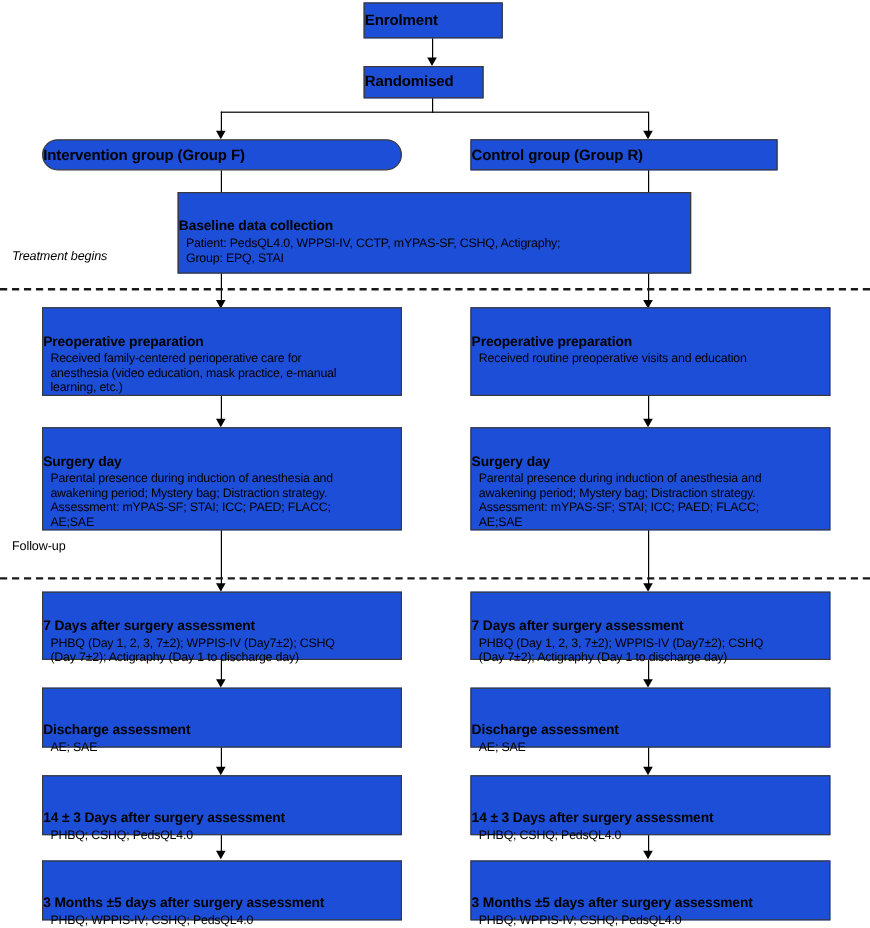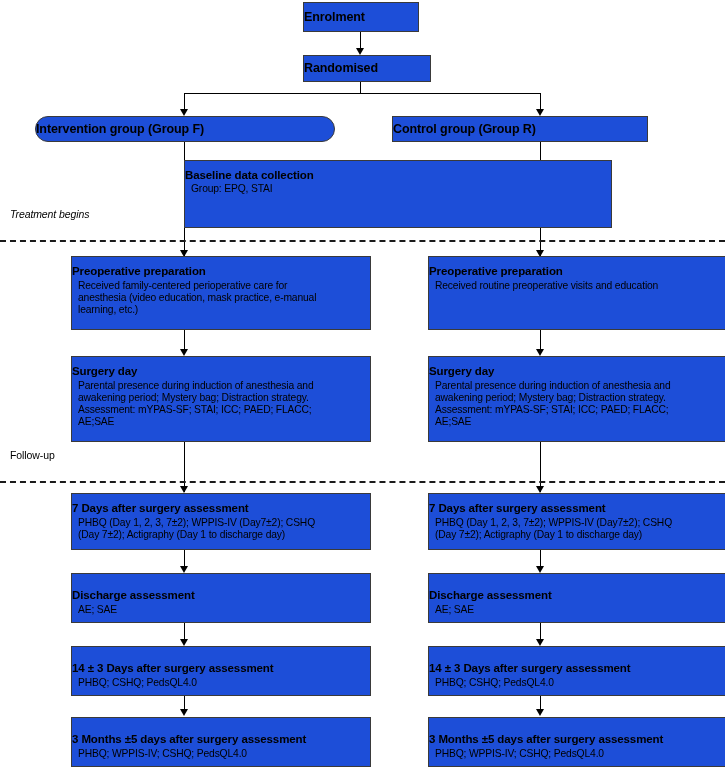--- a/index.html
+++ b/index.html
@@ -26,22 +26,21 @@
     background: #1d4ed8;
     border: 1.5px solid #3a3a3a;
     display: flex;
     flex-direction: column;
     align-items: flex-start;
     text-align: center;
     color: #000000;
     line-height: 1.18;
   }
   .box.pad-top {
-    padding-top: 8px;
-    margin-left: 36px;
+    padding-top: 22px;
   }
   .box .ttl {
     font-weight: bold;
     font-size: 11.5px;
     letter-spacing: -0.1px;
     white-space: nowrap;
   }
   .box .ttl.big {
     font-size: 12.5px;
   }
@@ -99,21 +98,21 @@
 
 <div id="canvas">
 
   <div class="box center-only" style="left:303px; top:2px; width:116px; height:30px;">
     <div class="ttl big">Enrolment</div>
   </div>
 
   <div class="vline" style="left:360px; top:32px; height:18px;"></div>
   <div class="arrow-down" style="left:356px; top:48px;"></div>
 
-  <div class="box center-only" style="left:303px; top:55px; height:27px; width:128px;">
+  <div class="box center-only" style="left:303px; top:55px; height:27px; width:100px;">
     <div class="ttl big">Randomised</div>
   </div>
 
   <div class="vline" style="left:360px; top:82px; height:12px;"></div>
   <div class="hline" style="left:184px; top:93px; width:356px;"></div>
   <div class="vline" style="left:184px; top:93px; height:18px;"></div>
   <div class="arrow-down" style="left:180px; top:109px;"></div>
   <div class="vline" style="left:540px; top:93px; height:18px;"></div>
   <div class="arrow-down" style="left:536px; top:109px;"></div>
 
@@ -122,20 +121,21 @@
   </div>
   <div class="box center-only" style="left:392px; top:116px; width:256px; height:26px;">
     <div class="ttl big">Control group (Group R)</div>
   </div>
 
   <div class="vline" style="left:184px; top:142px; height:18px;"></div>
   <div class="vline" style="left:540px; top:142px; height:18px;"></div>
 
   <div class="box pad-top" style="left:148px; top:160px; width:428px; height:68px;">
     <div class="ttl">Baseline data collection</div>
+    <div class="sub">Patient: PedsQL4.0, WPPSI-IV, CCTP, mYPAS-SF, CSHQ, Actigraphy;</div>
     <div class="sub" style="margin-top:0;">Group: EPQ, STAI</div>
   </div>
 
   <div class="vline" style="left:184px; top:228px; height:28px;"></div>
   <div class="arrow-down" style="left:180px; top:250px;"></div>
   <div class="vline" style="left:540px; top:228px; height:28px;"></div>
   <div class="arrow-down" style="left:536px; top:250px;"></div>
 
   <div class="phase-label" style="left:10px; top:208px;font-style:italic;">Treatment begins</div>
   <div class="dashed" style="top:240px;"></div>

